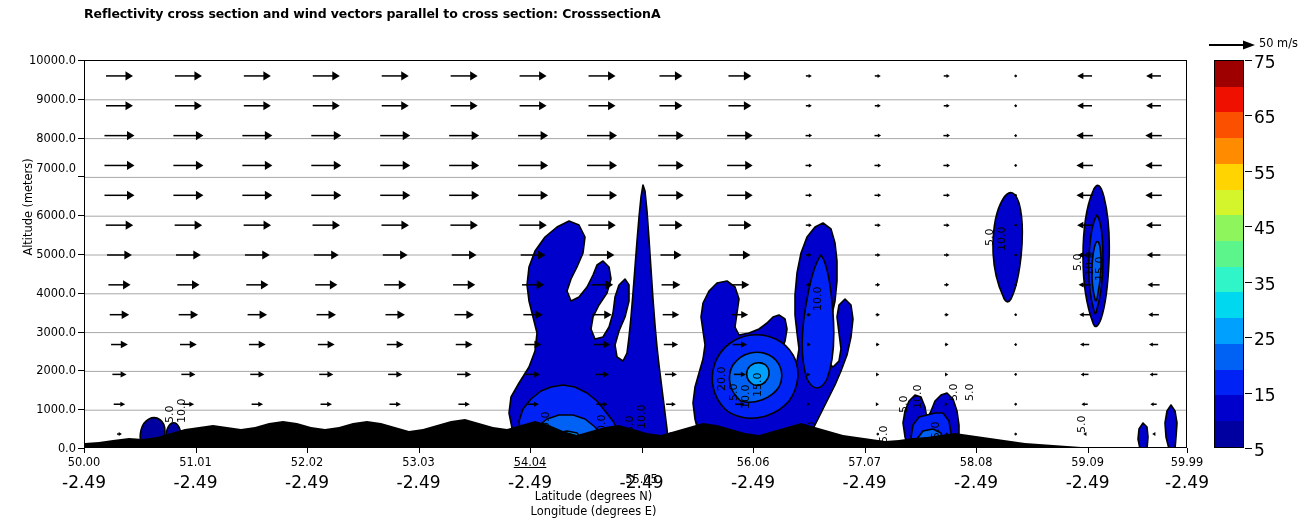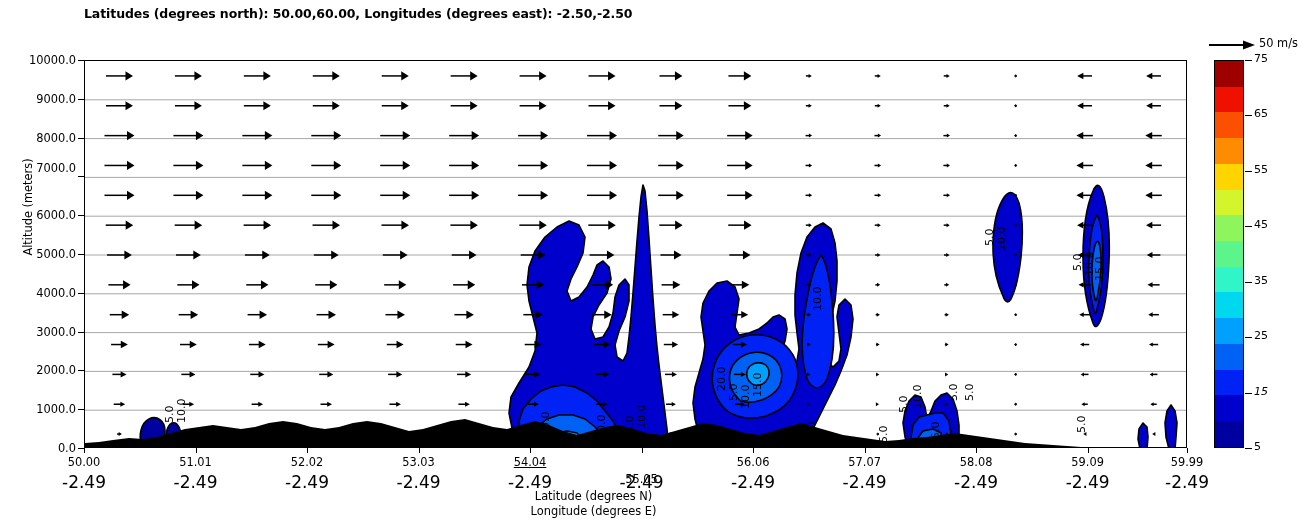--- a/index.html
+++ b/index.html
@@ -35,35 +35,35 @@
   #xlabel1{position:absolute;left:0;top:489px;width:1187px;text-align:center;
            font-size:11.4px;}
   #xlabel2{position:absolute;left:0;top:504px;width:1187px;text-align:center;
            font-size:11.4px;}
 
   
   #cbar{position:absolute;left:1214px;top:60px;width:30px;height:388px;
         border:1.1px solid #000;box-sizing:border-box;}
   .cband{width:100%;}
   .cbtick{position:absolute;left:1245px;width:7px;height:1px;background:#000;}
-  .cblabel{position:absolute;left:1254px;font-size:11px;
+  .cblabel{position:absolute;left:1254px;font-size:17px;
            transform:translateY(-8px);white-space:nowrap;}
 
   
   #refkey{position:absolute;left:1207px;top:36px;width:96px;height:20px;}
   #refkey .reftxt{position:absolute;left:52px;top:0px;font-size:11.4px;
                   white-space:nowrap;}
 </style>
 </head>
 <body>
 
 <div id="root">
 
   <div class="title-block">
-    <div>Latitudes (degrees north): 50.00,60.00, Longitudes (degrees east): -2.50,-2.50</div>
+    <div>Reflectivity cross section and wind vectors parallel to cross section: CrosssectionA</div>
   </div>
 
   <div id="plot">
     <svg id="plotsvg" width="1103" height="388" viewBox="0 0 1103 388">
 
       <g stroke="#a8a8a8" stroke-width="1">
         <line x1="0" y1="38.8" x2="1103" y2="38.8"></line>
         <line x1="0" y1="77.6" x2="1103" y2="77.6"></line>
         <line x1="0" y1="116.4" x2="1103" y2="116.4"></line>
         <line x1="0" y1="155.2" x2="1103" y2="155.2"></line>
@@ -1119,21 +1119,21 @@
       <div class="cband" style="height: 25.7333px; background: rgb(0, 160, 255);"></div>
       <div class="cband" style="height: 25.7333px; background: rgb(0, 98, 245);"></div>
       <div class="cband" style="height: 25.7333px; background: rgb(0, 34, 245);"></div>
       <div class="cband" style="height: 25.7333px; background: rgb(0, 0, 205);"></div>
       <div class="cband" style="height: 25.7333px; background: rgb(0, 0, 160);"></div>
     </div>
   <div id="cbarticks">
       <div class="cbtick" style="top: 448px;"></div>
       <div class="cblabel" style="top: 448px;">5</div>
       <div class="cbtick" style="top: 392.571px;"></div>
-      <div class="cblabel" style="top: 392.571px; font-style: italic;">15</div>
+      <div class="cblabel" style="top: 392.571px;">15</div>
       <div class="cbtick" style="top: 337.143px;"></div>
       <div class="cblabel" style="top: 337.143px;">25</div>
       <div class="cbtick" style="top: 281.714px;"></div>
       <div class="cblabel" style="top: 281.714px;">35</div>
       <div class="cbtick" style="top: 226.286px;"></div>
       <div class="cblabel" style="top: 226.286px;">45</div>
       <div class="cbtick" style="top: 170.857px;"></div>
       <div class="cblabel" style="top: 170.857px;">55</div>
       <div class="cbtick" style="top: 115.429px;"></div>
       <div class="cblabel" style="top: 115.429px;">65</div>

